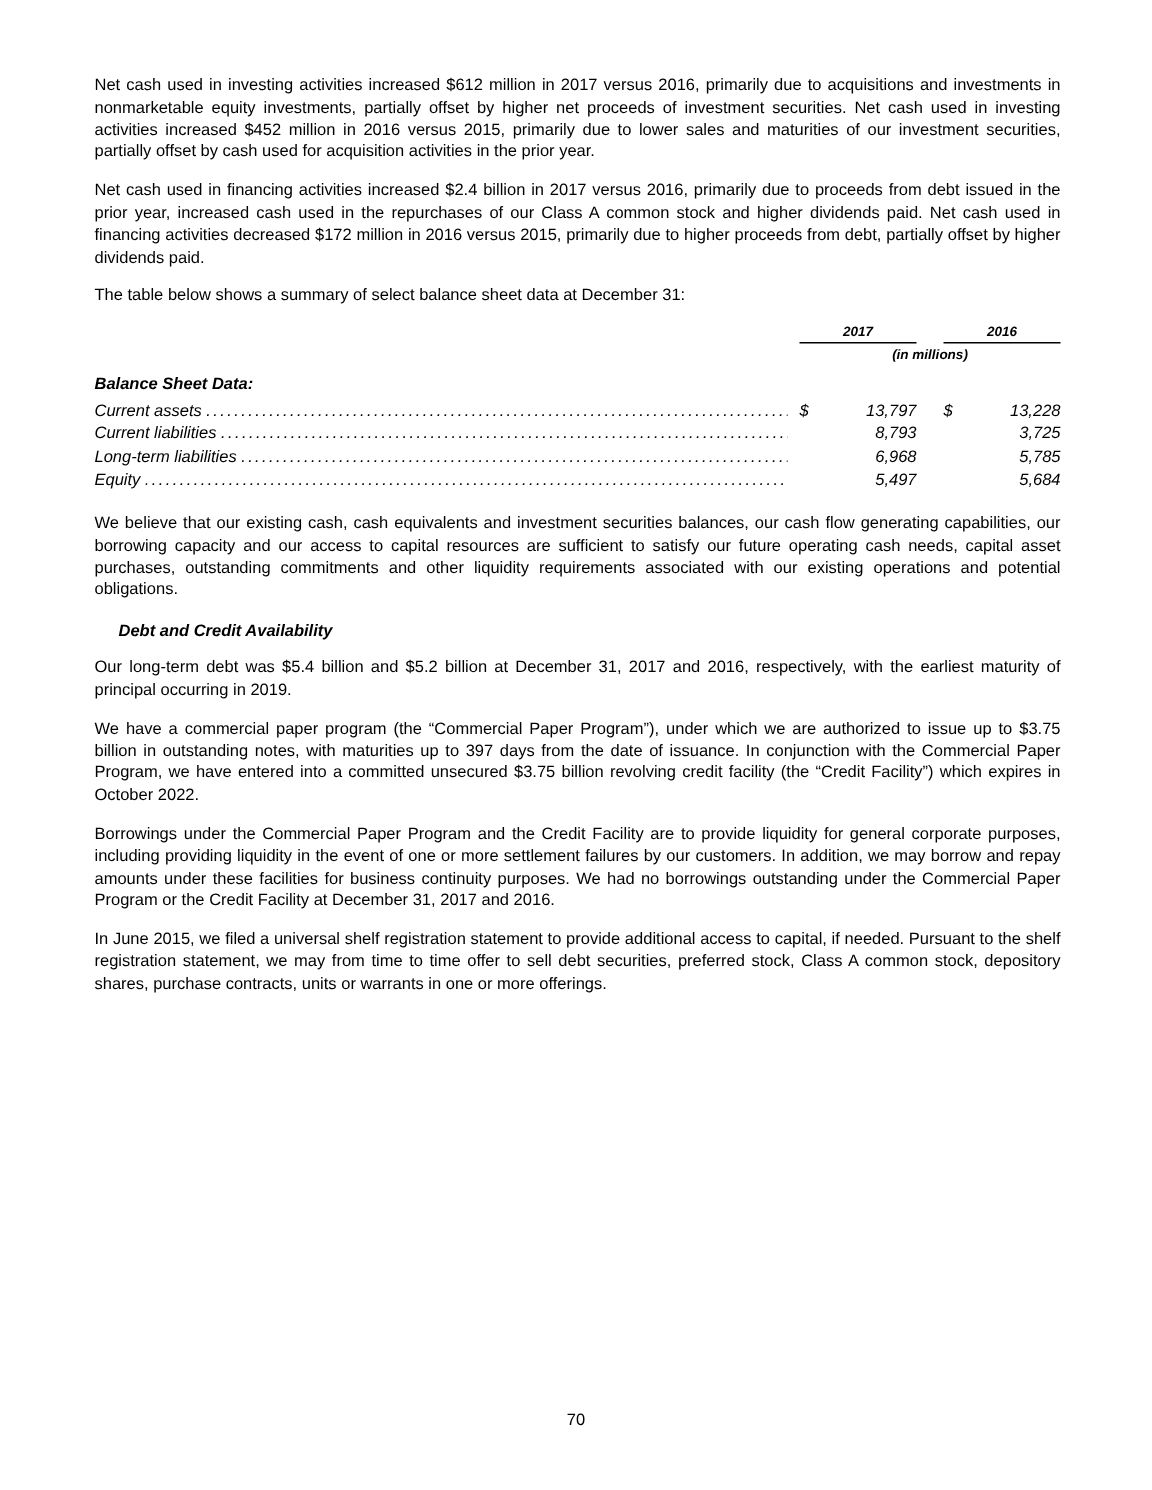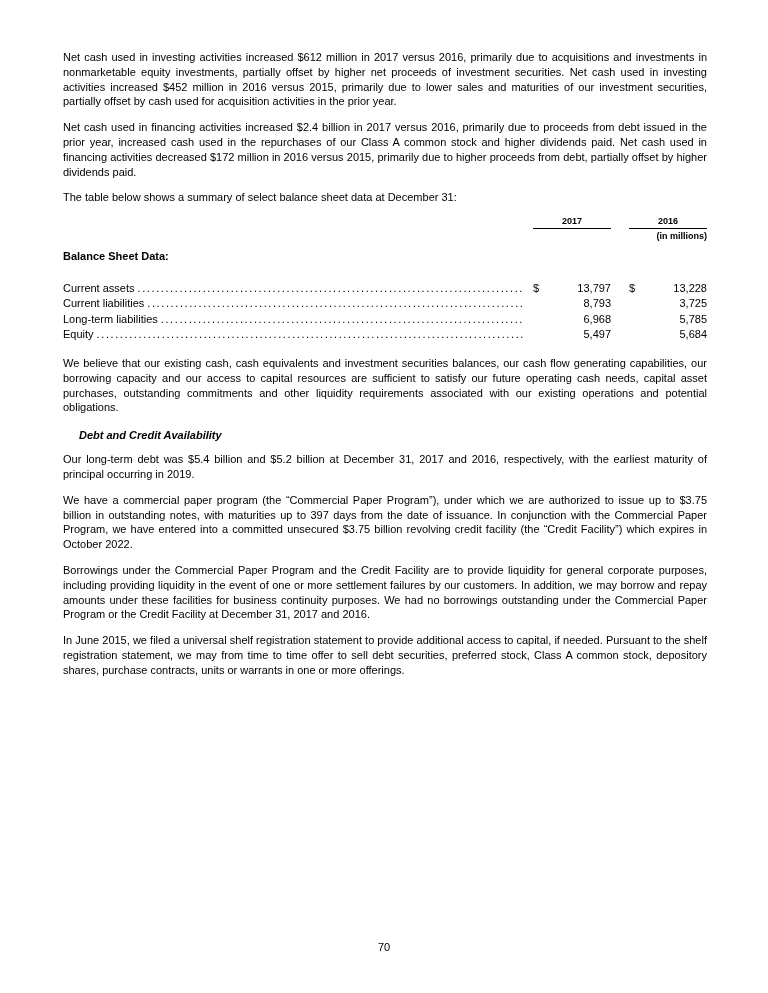--- a/index.html
+++ b/index.html
@@ -27,46 +27,47 @@
   .heading {
     font-size: 11px;
     font-weight: bold;
     font-style: italic;
     margin: 14px 0 11px 16px;
   }
   
   .bs-table {
     margin: 6px 0 14px 0;
     font-size: 11px;
+    font-style: italic;
   }
   .hdr-row { display: flex; align-items: flex-end; }
   .spacer { flex: 1; }
   .col-hdr {
     width: 78px;
     text-align: center;
     font-weight: bold;
     font-size: 9px;
     border-bottom: 1px solid #000;
     padding-bottom: 2px;
     flex-shrink: 0;
   }
   .col-gap { width: 18px; flex-shrink: 0; }
   .units-row { display: flex; }
   .units-wrap {
     width: 174px;
-    text-align: right;
+    text-align: center;
     font-weight: bold;
     font-size: 9px;
     padding: 2px 0 8px 0;
     flex-shrink: 0;
   }
   .section-label {
     font-weight: bold;
     line-height: 15px;
-    margin-bottom: 17px;
+    margin-bottom: 3px;
   }
   .t-row {
     display: flex;
     align-items: center;
     line-height: 15.2px;
   }
   .t-label { white-space: nowrap; }
   .leader {
     flex: 1;
     overflow: hidden;

